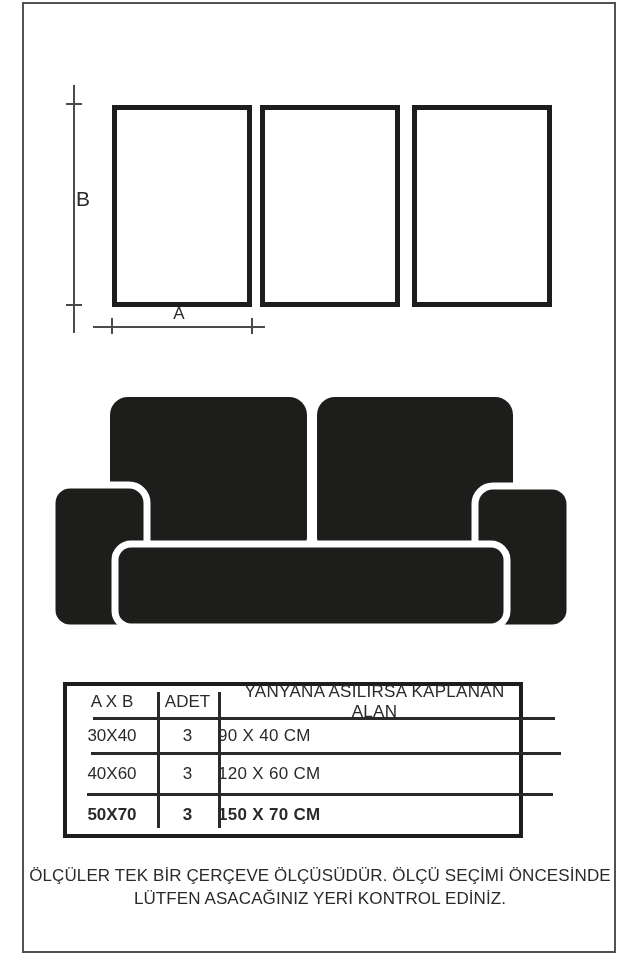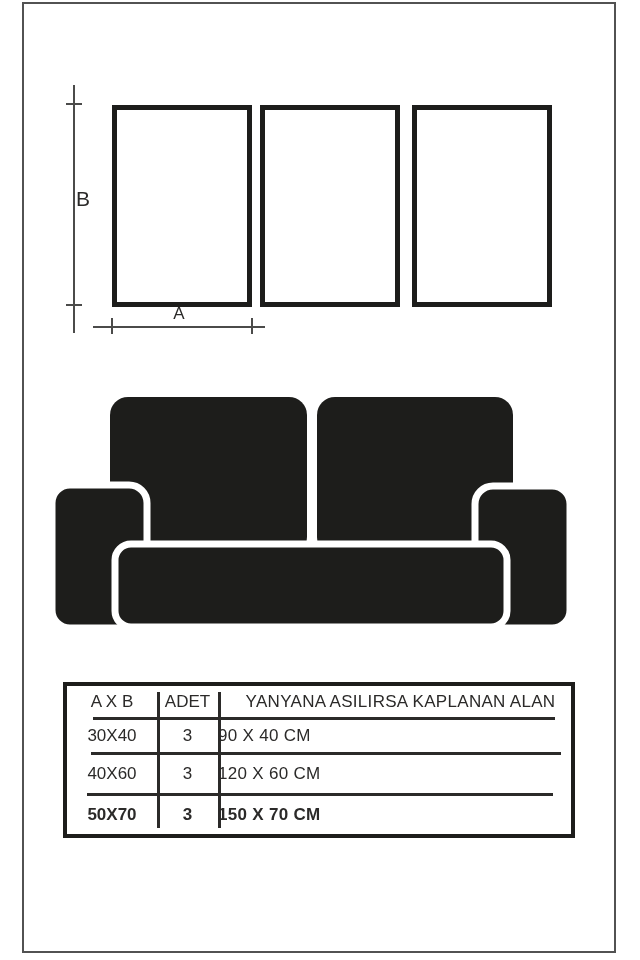--- a/index.html
+++ b/index.html
@@ -33,21 +33,21 @@
   .a-tick-l{ left:111px; top:318px; width:2px;  height:16px; }
   .a-tick-r{ left:251px; top:318px; width:2px;  height:16px; }
   .b-label { left:76px;  top:187px; font-size:21px; color:#2b2a29; }
   .a-label { left:93px;  top:304px; width:172px; text-align:center; font-size:17px; color:#2b2a29; }
 
   
   .sofa { left:50px; top:395px; }
 
   
   .size-table {
-    left:63px; top:682px; width:512px; height:156px;
+    left:63px; top:682px; width:460px; height:156px;
     border:4px solid #1d1d1b; box-sizing:border-box;
     font-size:17px; color:#2b2a29;
   }
   .tline { position:absolute; background:#2b2a29; }
   .vline1 { left:90px;  top:6px;   width:3px; height:136px; }
   .vline2 { left:151px; top:6px;   width:3px; height:136px; }
   .hline1 { left:26px;  top:31px;  width:462px; height:3px; }
   .hline2 { left:24px;  top:66px;  width:470px; height:3px; }
   .hline3 { left:20px;  top:107px; width:466px; height:3px; }
   .t-row { position:absolute; left:0; right:0; display:flex; align-items:center; }
@@ -120,14 +120,18 @@
       <div class="c3">120 X 60 CM</div>
     </div>
 
     <div class="t-row t-r3">
       <div class="c1">50X70</div>
       <div class="c2">3</div>
       <div class="c3">150 X 70 CM</div>
     </div>
   </div>
 
+  <div class="abs note">
+    <div>ÖLÇÜLER TEK BİR ÇERÇEVE ÖLÇÜSÜDÜR. ÖLÇÜ SEÇİMİ ÖNCESİNDE</div>
+    <div>LÜTFEN ASACAĞINIZ YERİ KONTROL EDİNİZ.</div>
+  </div>
 
 </div>
 
 </body></html>

